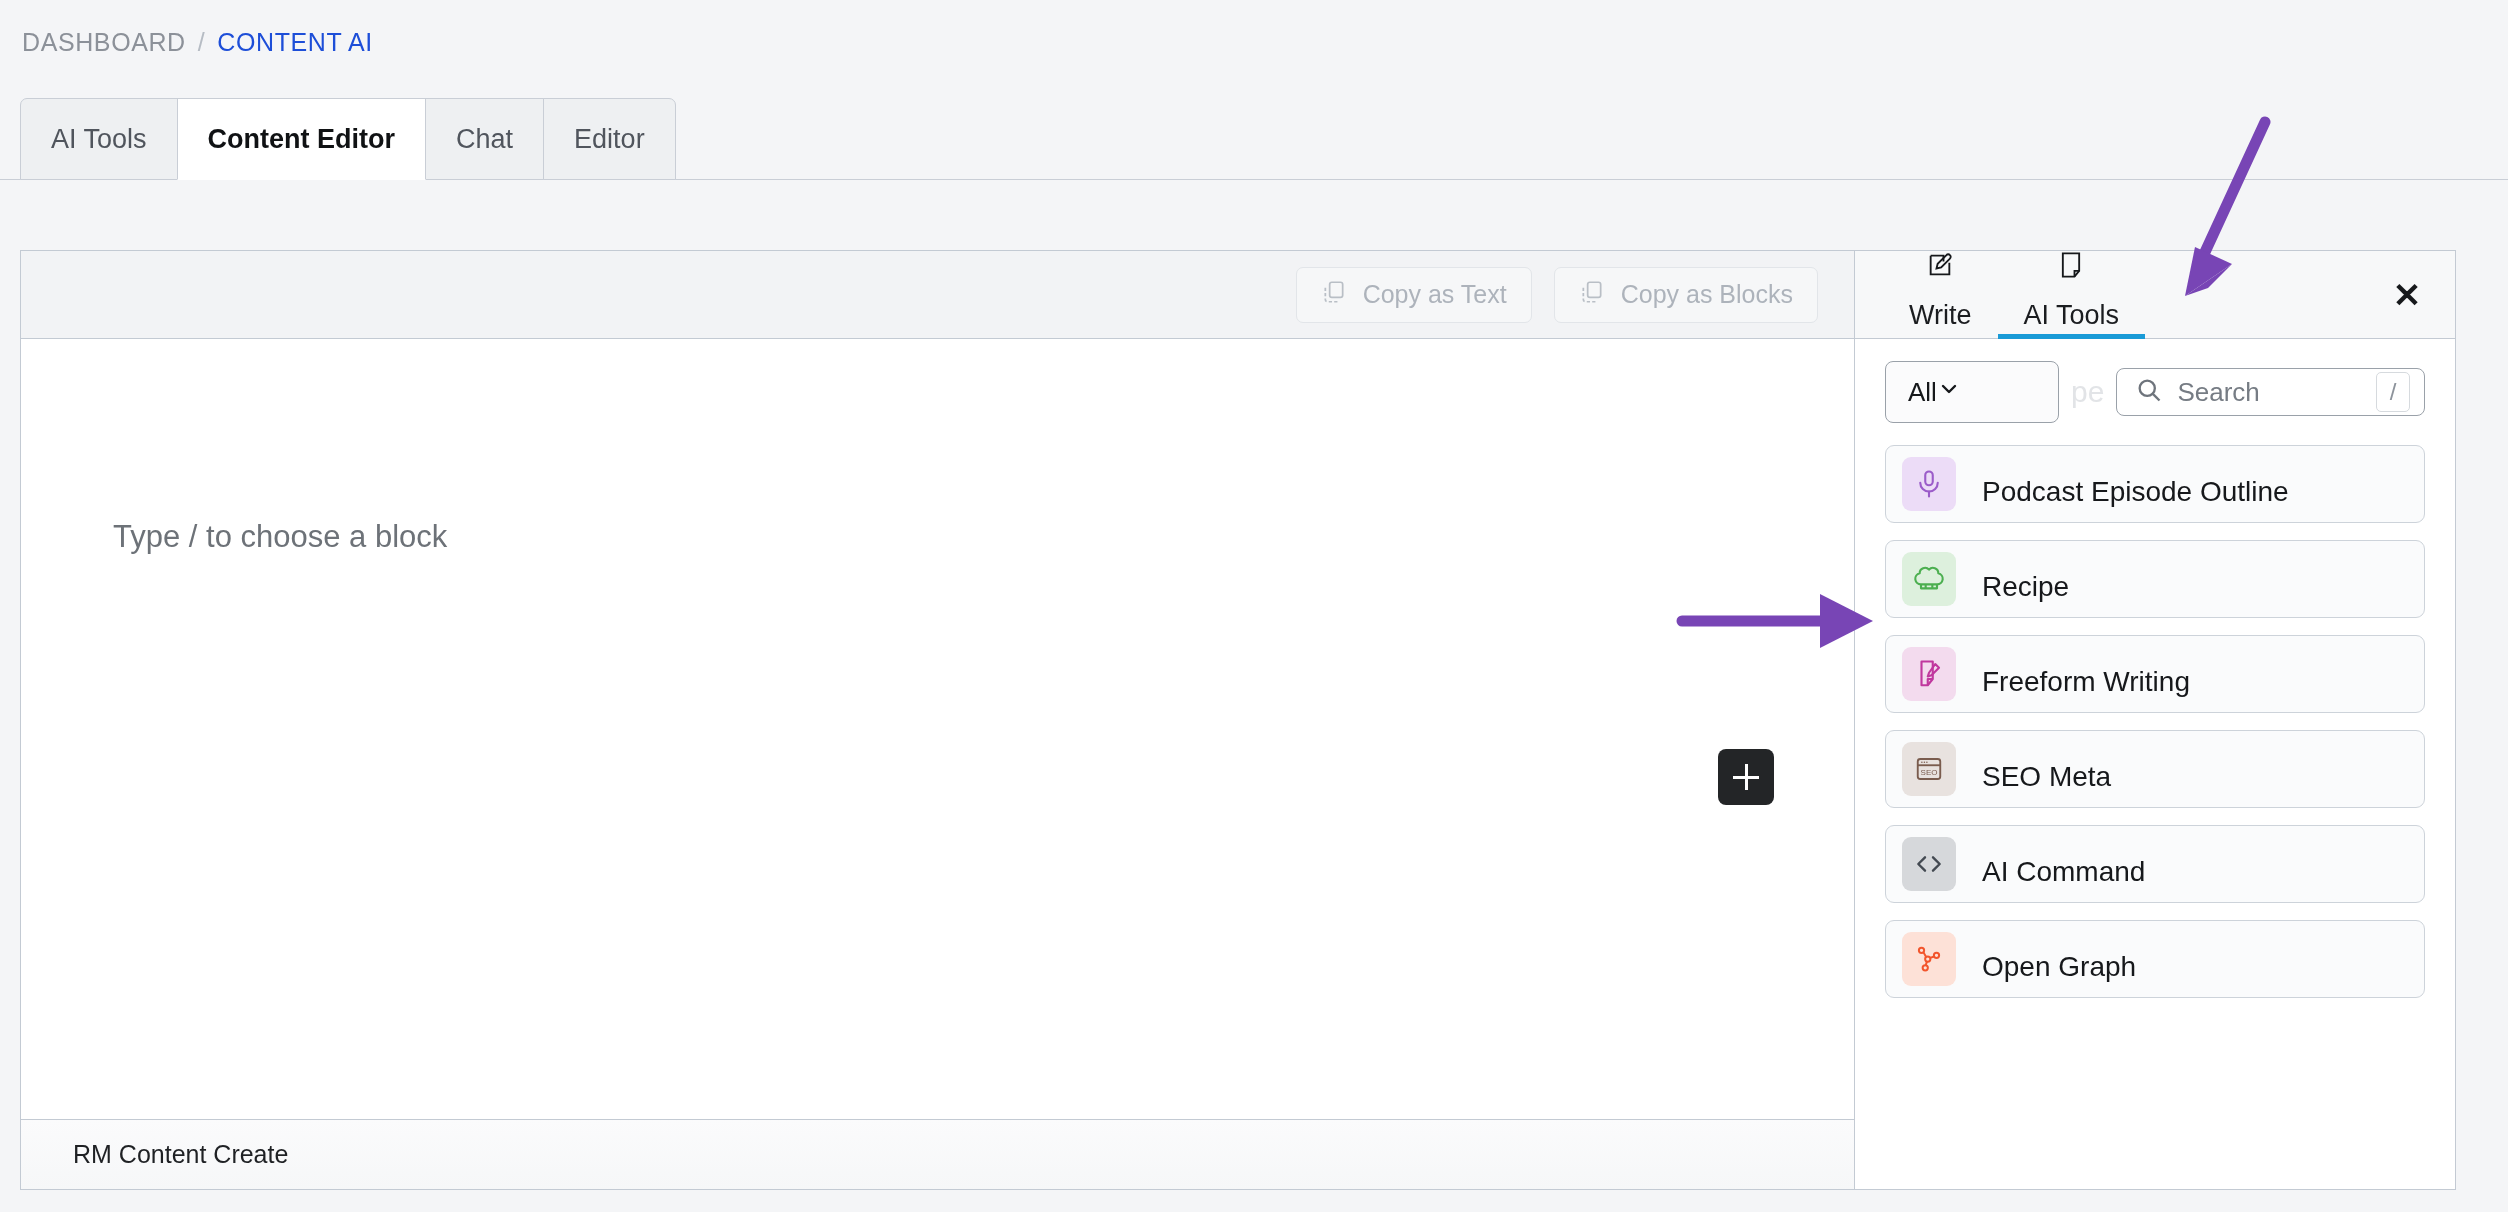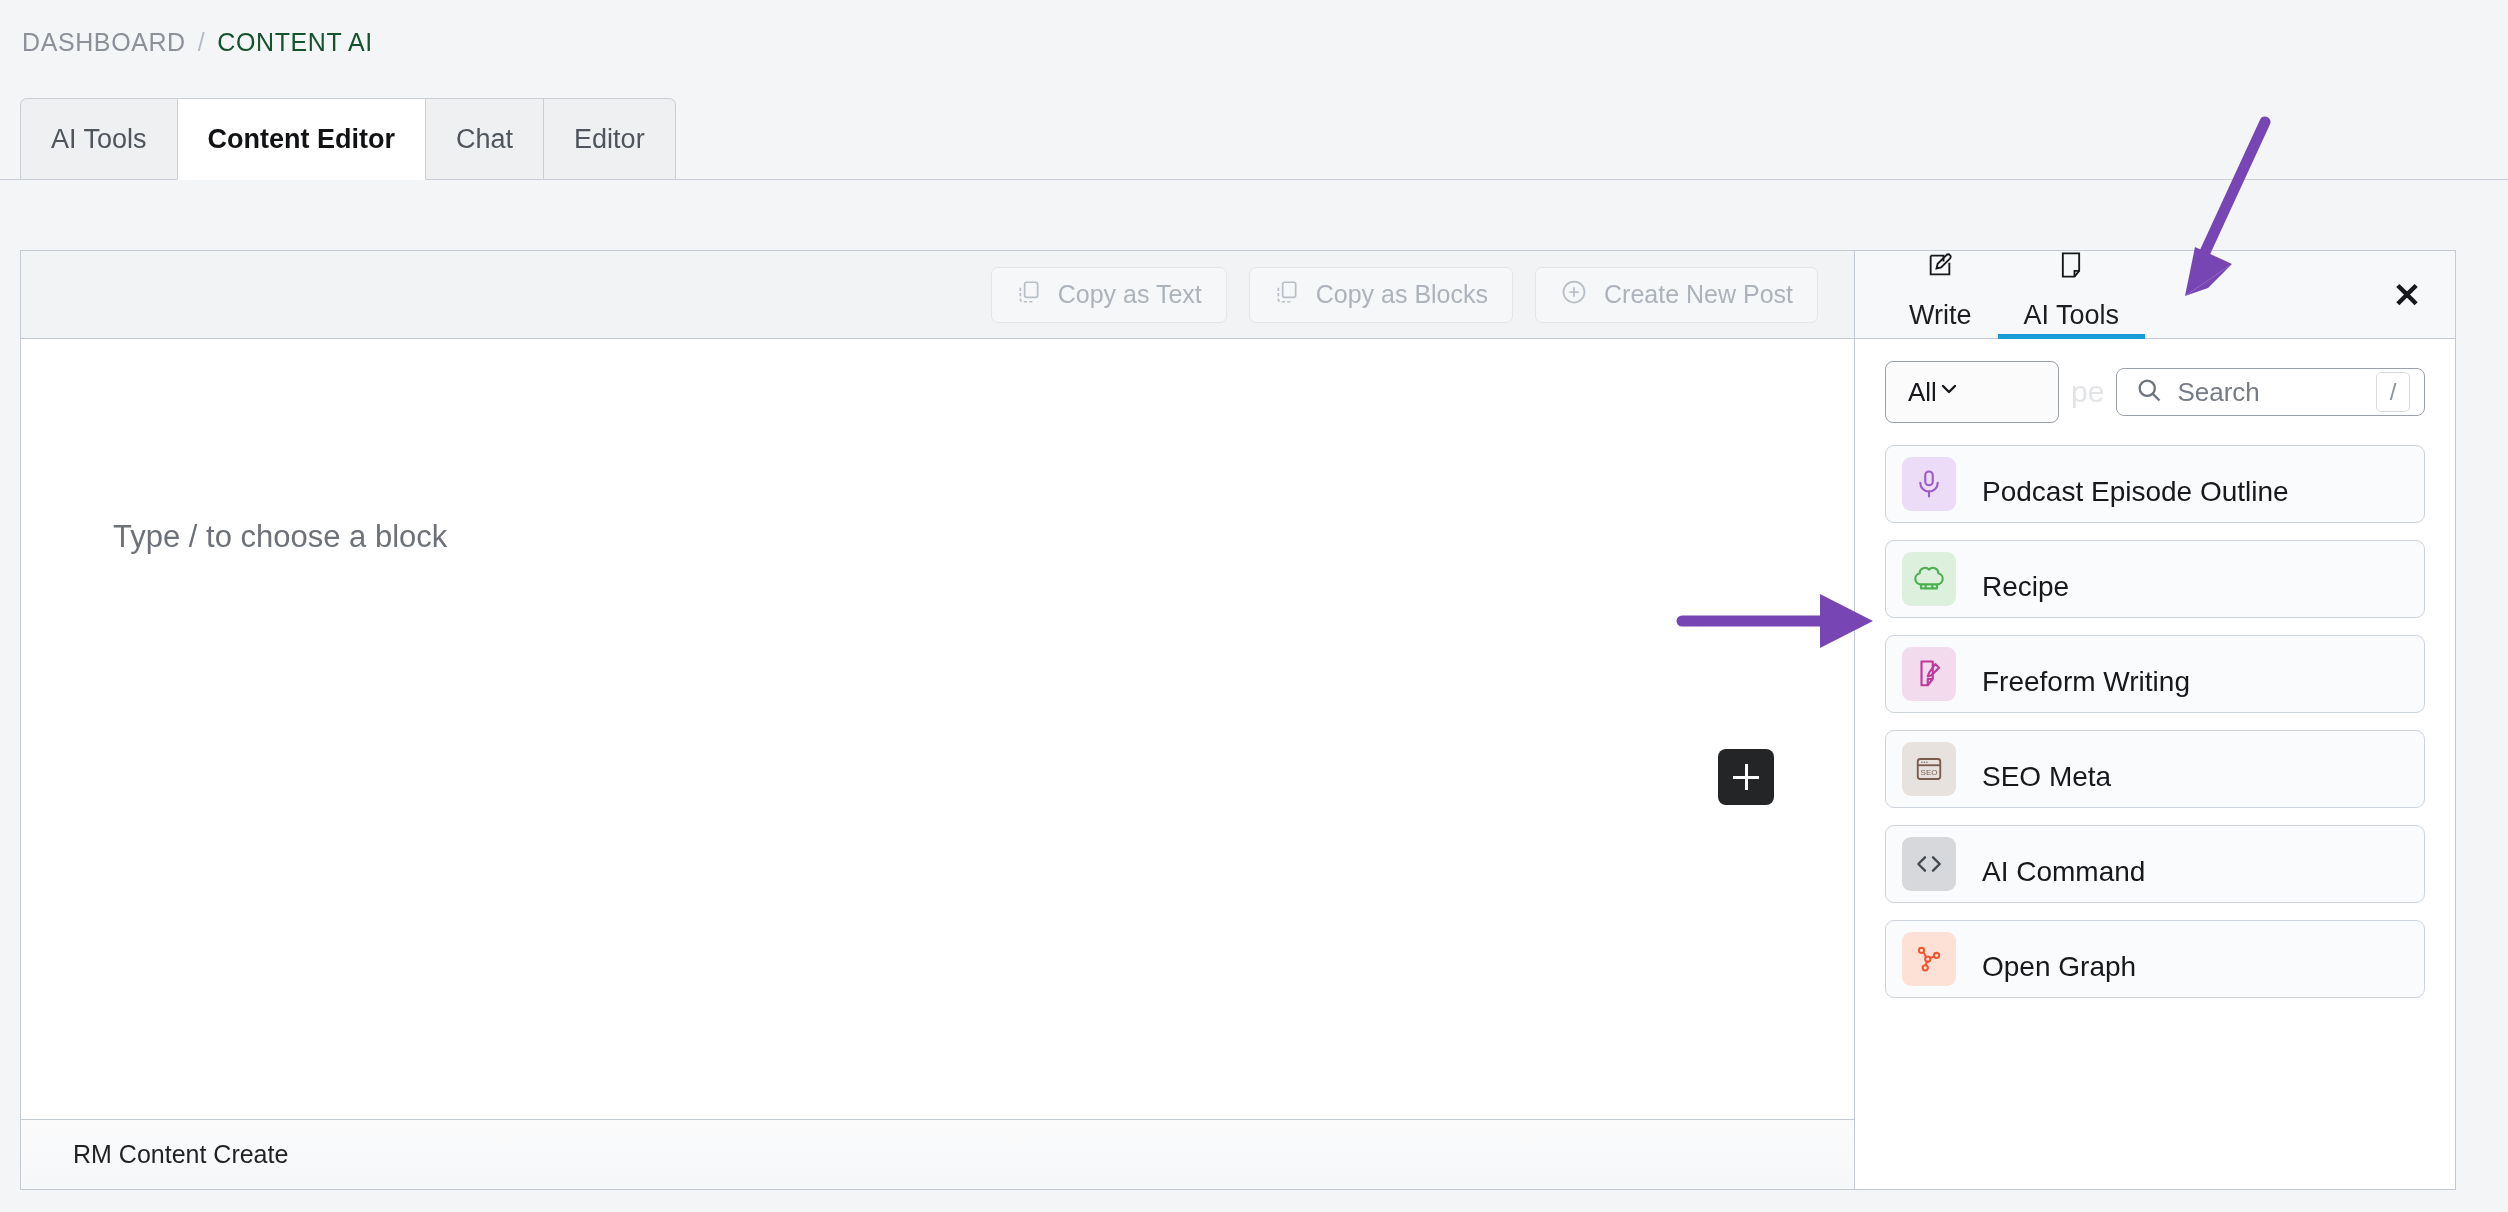--- a/index.html
+++ b/index.html
@@ -11,21 +11,21 @@
   }
 
   
   .breadcrumb {
     position: absolute; left: 22px; top: 28px;
     display: flex; align-items: center; gap: 12px;
     font-size: 25px; letter-spacing: 0.6px;
   }
   .bc-root { color: #8c9199; }
   .bc-sep  { color: #b6bcc4; }
-  .bc-cur  { color: #14532d; }
+  .bc-cur  { color: #1d4ed8; }
 
   
   .tabbar {
     position: absolute; left: 20px; top: 98px;
     display: flex; align-items: flex-end;
     height: 82px;
   }
   .tab {
     height: 82px; padding: 0 30px;
     display: flex; align-items: center; justify-content: center;
@@ -206,29 +206,20 @@
         <span>Copy as Text</span>
       </div>
       <div class="tb-btn">
         <span>
           <svg width="26" height="26" viewBox="0 0 24 24" fill="none" stroke="#b9bfc6" stroke-width="1.6">
             <rect x="8" y="3" width="12" height="14" rx="2"></rect>
             <path d="M4 8v11a2 2 0 0 0 2 2h10" stroke-dasharray="3 2"></path>
           </svg>
         </span>
         <span>Copy as Blocks</span>
-      </div>
-      <div class="tb-btn">
-        <span>
-          <svg width="28" height="28" viewBox="0 0 24 24" fill="none" stroke="#b9bfc6" stroke-width="1.5">
-            <circle cx="12" cy="12" r="9"></circle>
-              <path d="M12 8v8M8 12h8"></path>
-          </svg>
-        </span>
-        <span>Create New Post</span>
       </div>
     </div>
 
     <div class="canvas">
       <div class="block-placeholder">Type / to choose a block</div>
       <div class="add-block">
         <span class="bar-h"></span>
         <span class="bar-v"></span>
       </div>
     </div>

